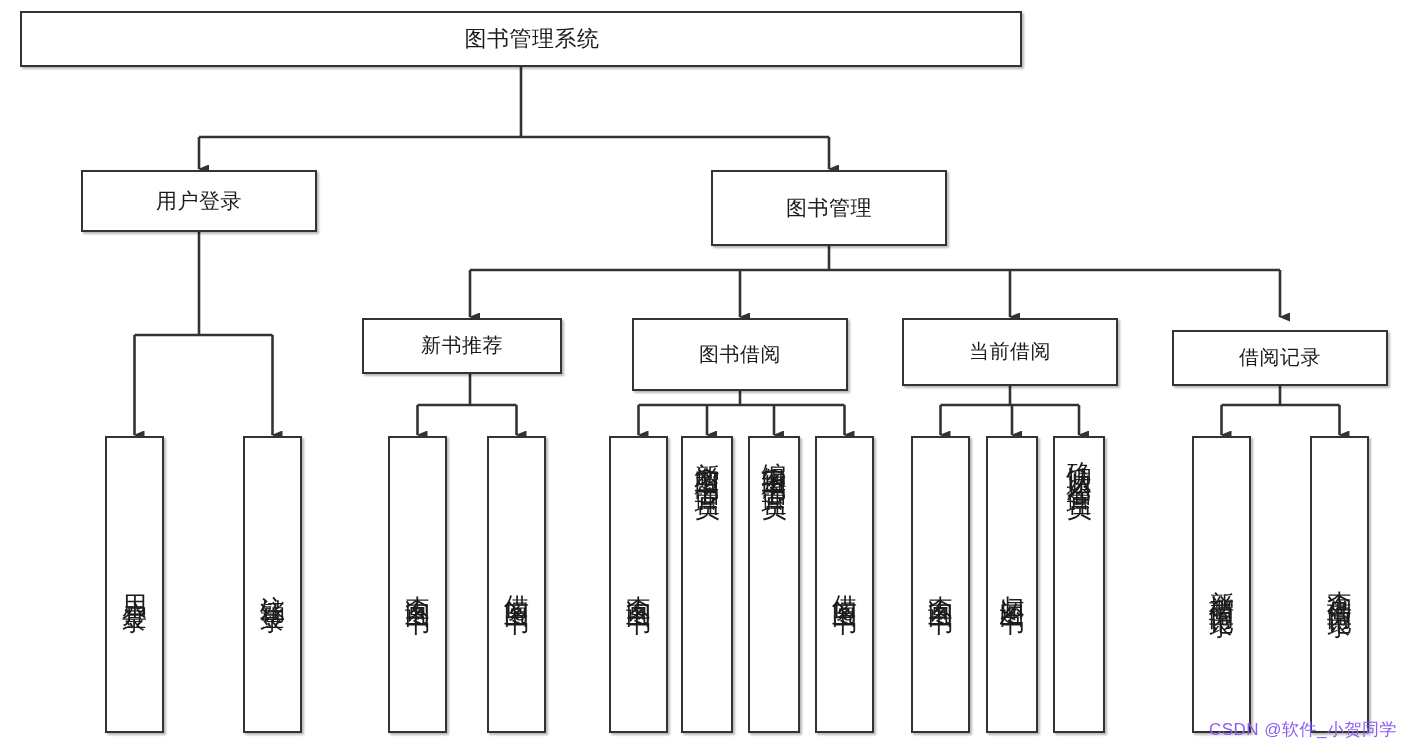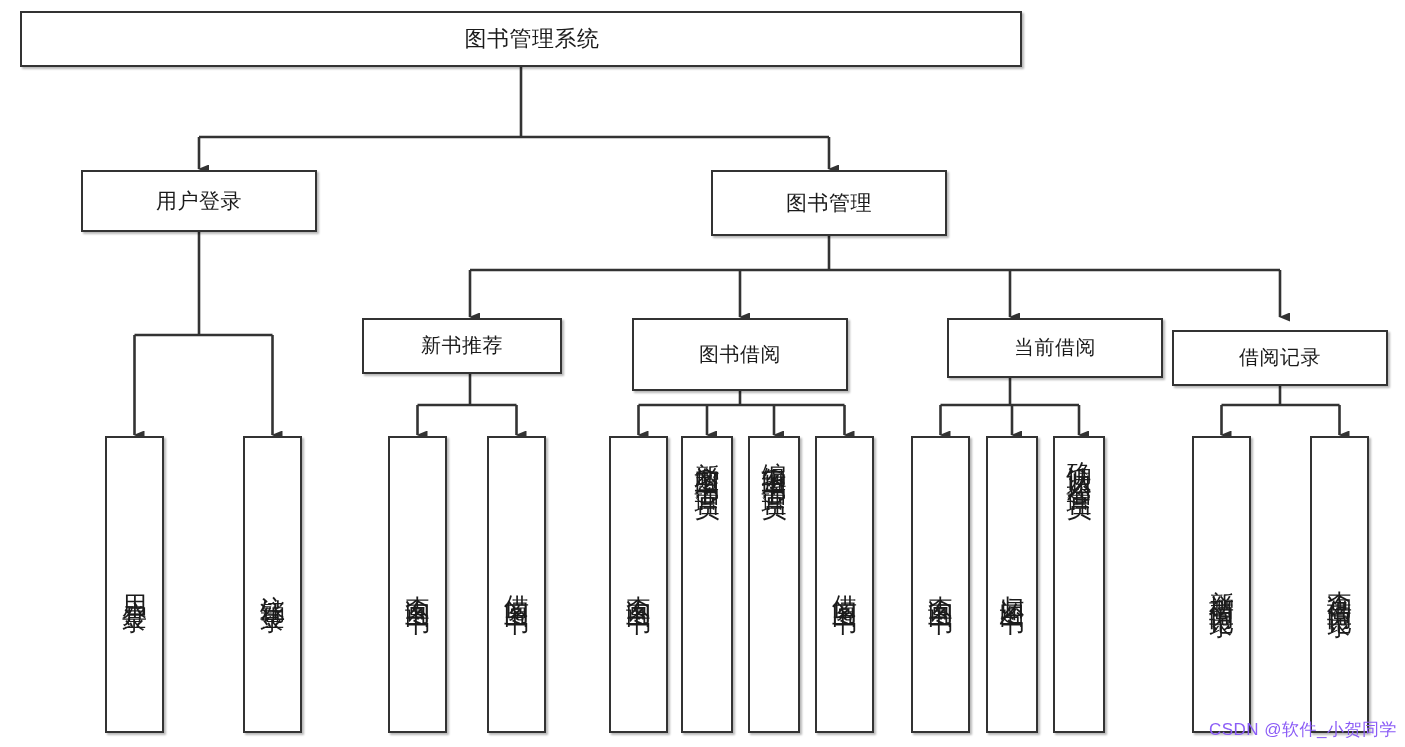--- a/index.html
+++ b/index.html
@@ -128,30 +128,30 @@
       </g>
   </svg>
 
   <div id="nodes-layer">
       <div class="node root" style="left: 20px; top: 11px; width: 1002px; height: 56px; padding-left: 22px;">
         <span class="label">图书管理系统</span>
       </div>
       <div class="node level2" style="left: 81px; top: 170px; width: 236px; height: 62px;">
         <span class="label">用户登录</span>
       </div>
-      <div class="node level2" style="left: 711px; top: 170px; width: 236px; height: 66px;">
+      <div class="node level2" style="left: 711px; top: 170px; width: 236px; height: 76px;">
         <span class="label">图书管理</span>
       </div>
       <div class="node level3" style="left: 362px; top: 318px; width: 200px; height: 56px;">
         <span class="label">新书推荐</span>
       </div>
       <div class="node level3" style="left: 632px; top: 318px; width: 216px; height: 73px;">
         <span class="label">图书借阅</span>
       </div>
-      <div class="node level3" style="left: 902px; top: 318px; width: 216px; height: 60px; margin-left: 45px;">
+      <div class="node level3" style="left: 902px; top: 318px; width: 216px; height: 68px;">
         <span class="label">当前借阅</span>
       </div>
       <div class="node level3" style="left: 1172px; top: 330px; width: 216px; height: 56px;">
         <span class="label">借阅记录</span>
       </div>
       <div class="node leaf center-text" style="left: 105px; top: 436px; width: 59px; height: 297px;">
         <span class="label">用户登录</span>
       </div>
       <div class="node leaf center-text" style="left: 243px; top: 436px; width: 59px; height: 297px;">
         <span class="label">注销登录</span>

